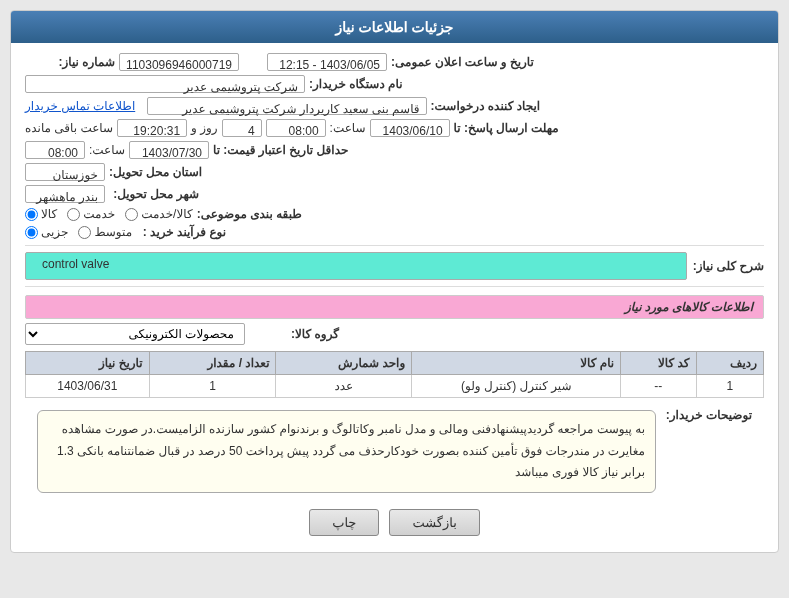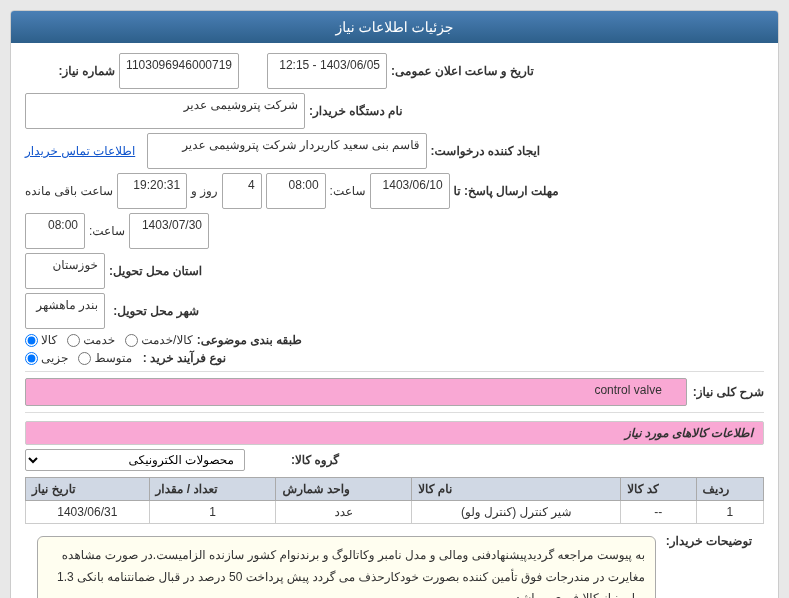--- a/index.html
+++ b/index.html
@@ -21,33 +21,33 @@
       border: 1px solid #ccc;
       border-radius: 4px;
       overflow: hidden;
     }
     .card-header {
       background: linear-gradient(to bottom, #4a7fb5, #2d5f8a);
       color: #fff;
       text-align: center;
       padding: 8px 12px;
       font-size: 14px;
-      font-weight: normal;
+      font-weight: bold;
     }
     .card-body {
       padding: 10px 14px;
     }
     .input-box {
       border: 1px solid #aaa;
       background: #fff;
       padding: 2px 6px;
       border-radius: 2px;
       display: inline-block;
       min-width: 160px;
-      height: 36px;
+      height: 18px;
       line-height: 18px;
       font-size: 12px;
       direction: rtl;
     }
     .input-box-wide {
       min-width: 280px;
     }
     .input-box-small {
       min-width: 80px;
     }
@@ -80,24 +80,24 @@
       border: 1px solid #ccc;
       padding: 4px 10px;
       font-weight: bold;
       text-align: right;
       margin: 8px 0 4px 0;
       border-radius: 2px;
       font-style: italic;
     }
     .sarh-box {
       border: 1px solid #aaa;
-      background: #f9a8d4;
-      padding: 4px 24px;
+      background: #5eead4;
+      padding: 4px 16px;
       min-height: 28px;
-      text-align: right;
+      text-align: left;
       direction: ltr;
       border-radius: 2px;
       width: 100%;
       font-size: 12px;
     }
     .sarh-wrapper {
       display: flex;
       align-items: center;
       gap: 6px;
     }
@@ -108,21 +108,21 @@
     .products-table {
       width: 100%;
       border-collapse: collapse;
       margin: 6px 0;
       font-size: 12px;
     }
     .products-table th {
       background: #d0d8e4;
       border: 1px solid #aaa;
       padding: 4px 6px;
-      text-align: left;
+      text-align: right;
       font-weight: bold;
     }
     .products-table td {
       border: 1px solid #ccc;
       padding: 4px 6px;
       text-align: center;
     }
     .products-table tr:nth-child(even) td {
       background: #f7f9fc;
     }
@@ -223,20 +223,21 @@
         <div class="input-box input-box-small">1403/06/10</div>
         <span>ساعت:</span>
         <div class="input-box" style="min-width:60px;">08:00</div>
         <div class="input-box" style="min-width:40px;">4</div>
         <span>روز و</span>
         <div class="input-box" style="min-width:70px;">19:20:31</div>
         <span>ساعت باقی مانده</span>
       </div>
 
       <div class="info-row">
+        <span class="col-label">حداقل تاریخ اعتبار قیمت: تا</span>
         <div class="input-box input-box-small">1403/07/30</div>
         <span>ساعت:</span>
         <div class="input-box" style="min-width:60px;">08:00</div>
       </div>
 
       <div class="info-row">
         <span class="col-label">استان محل تحویل:</span>
         <div class="input-box input-box-small">خوزستان</div>
       </div>
 

